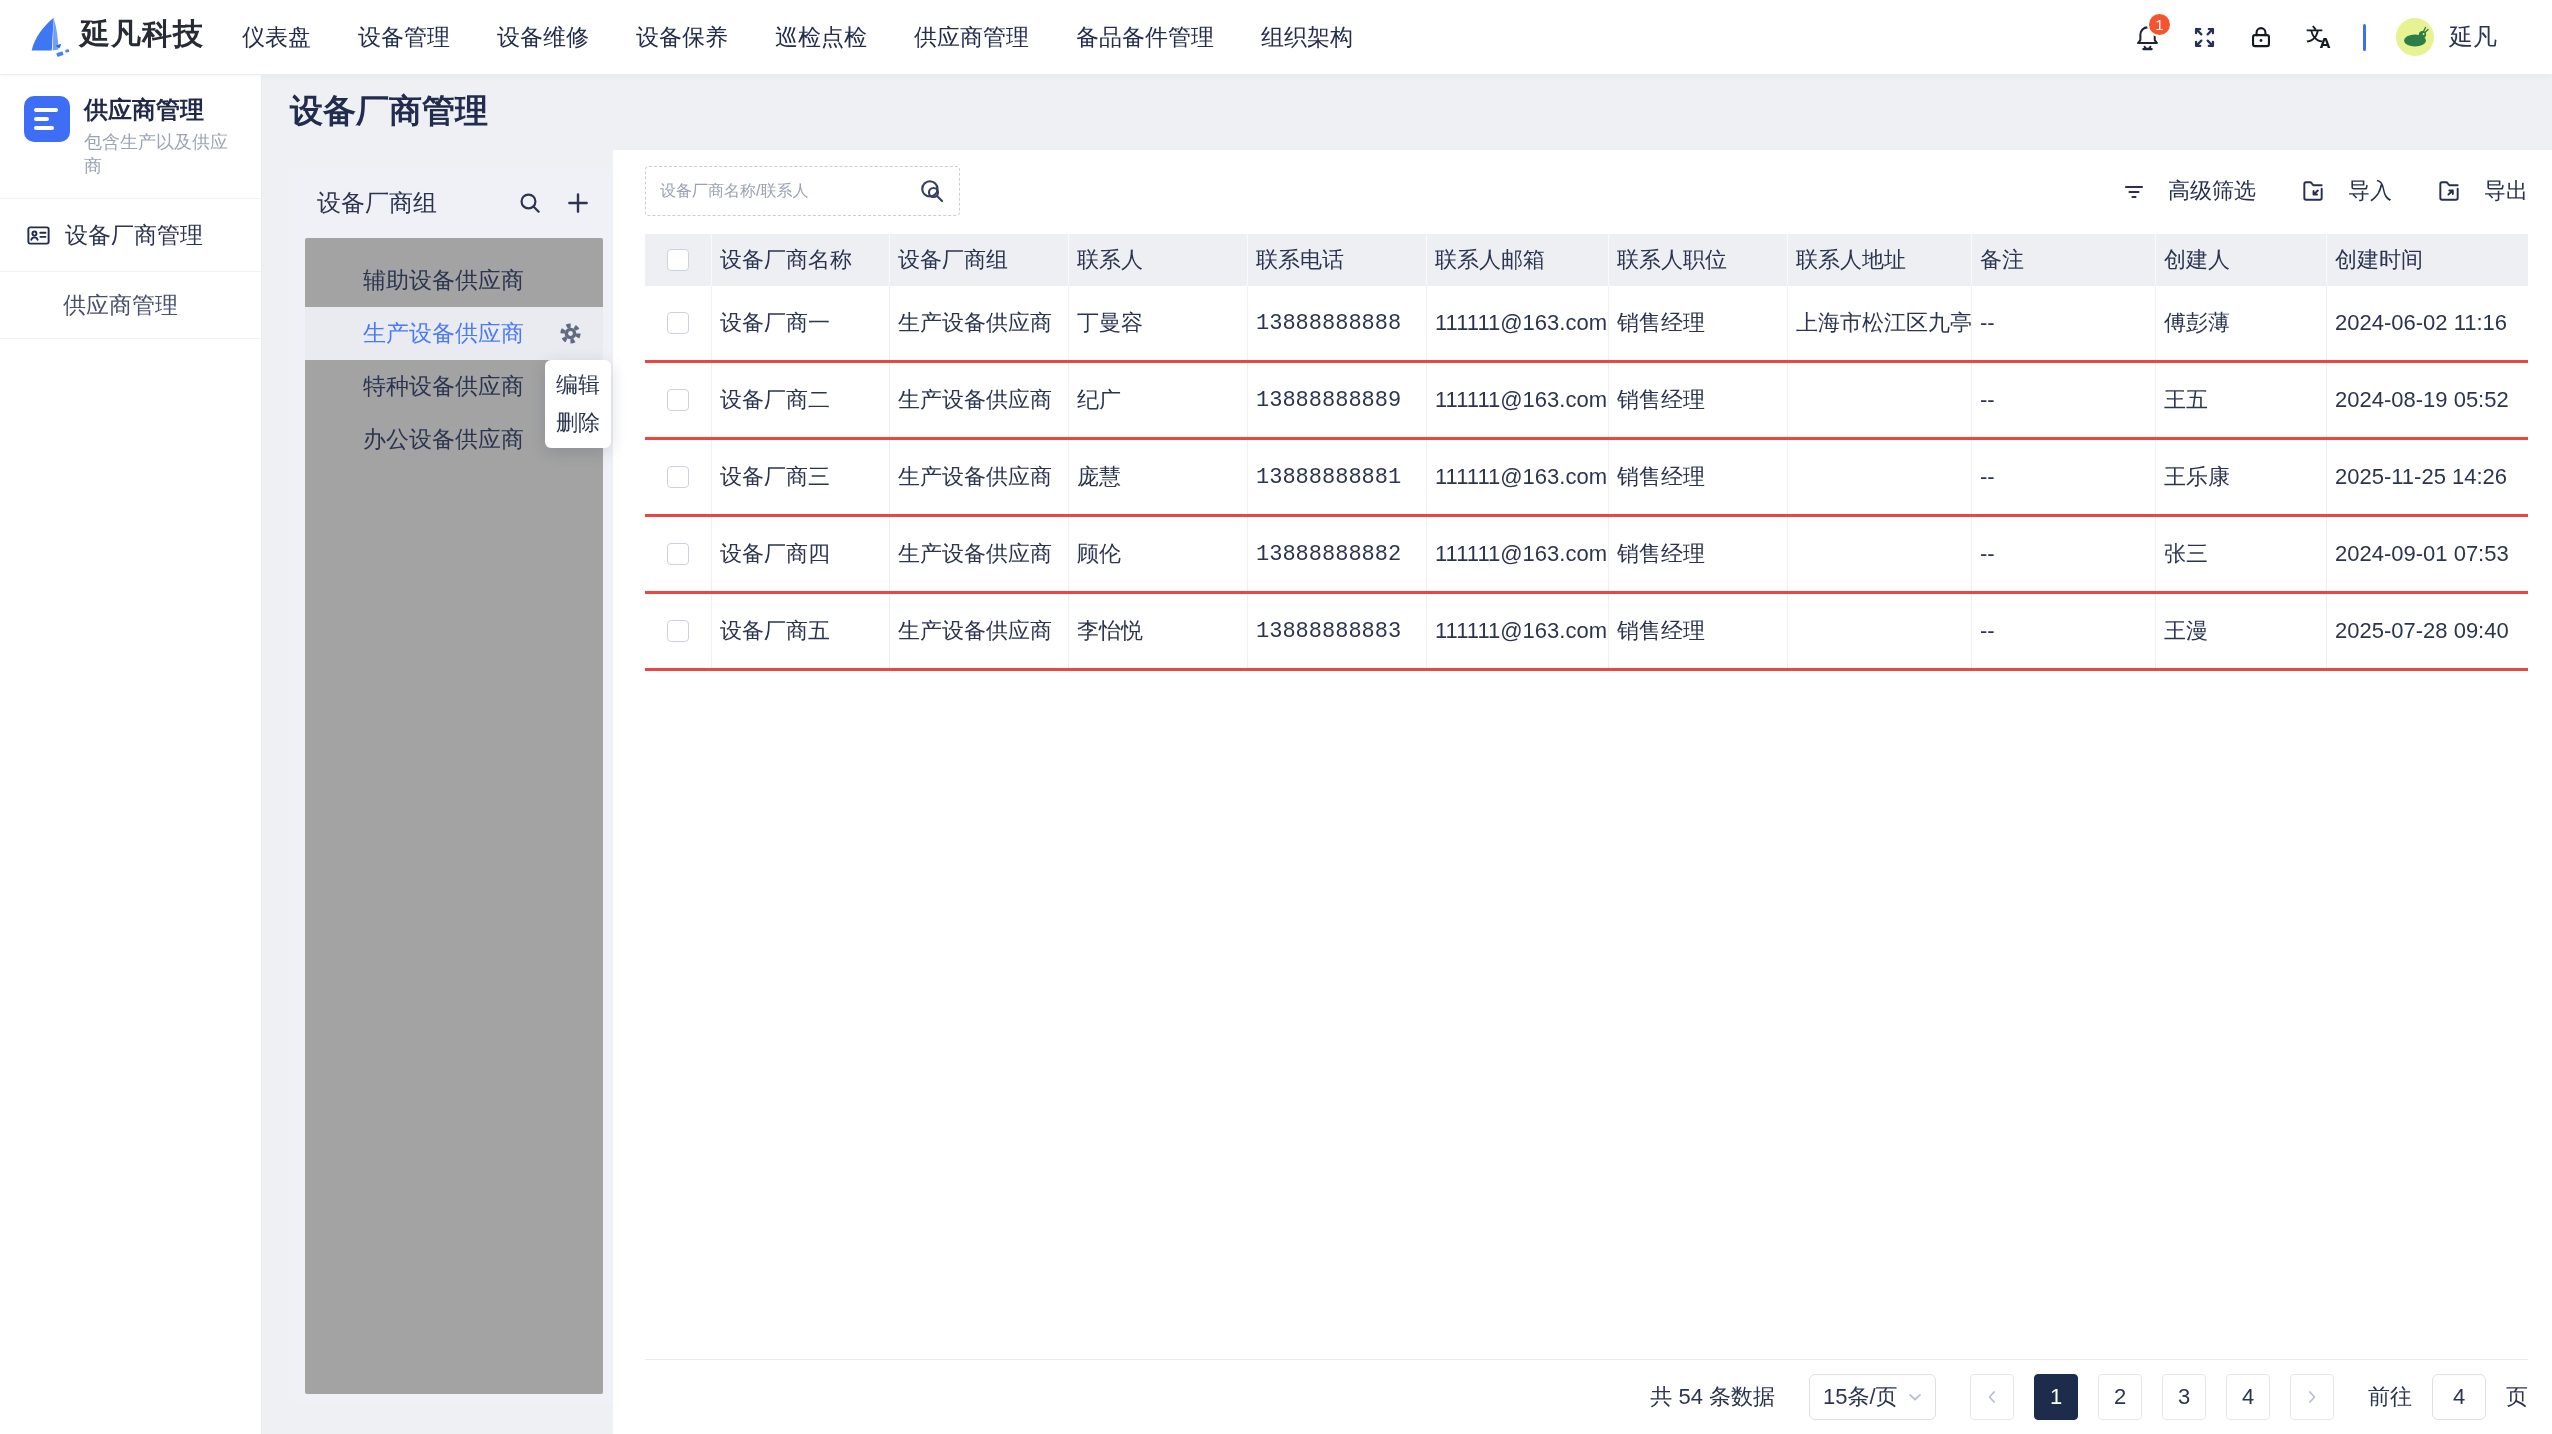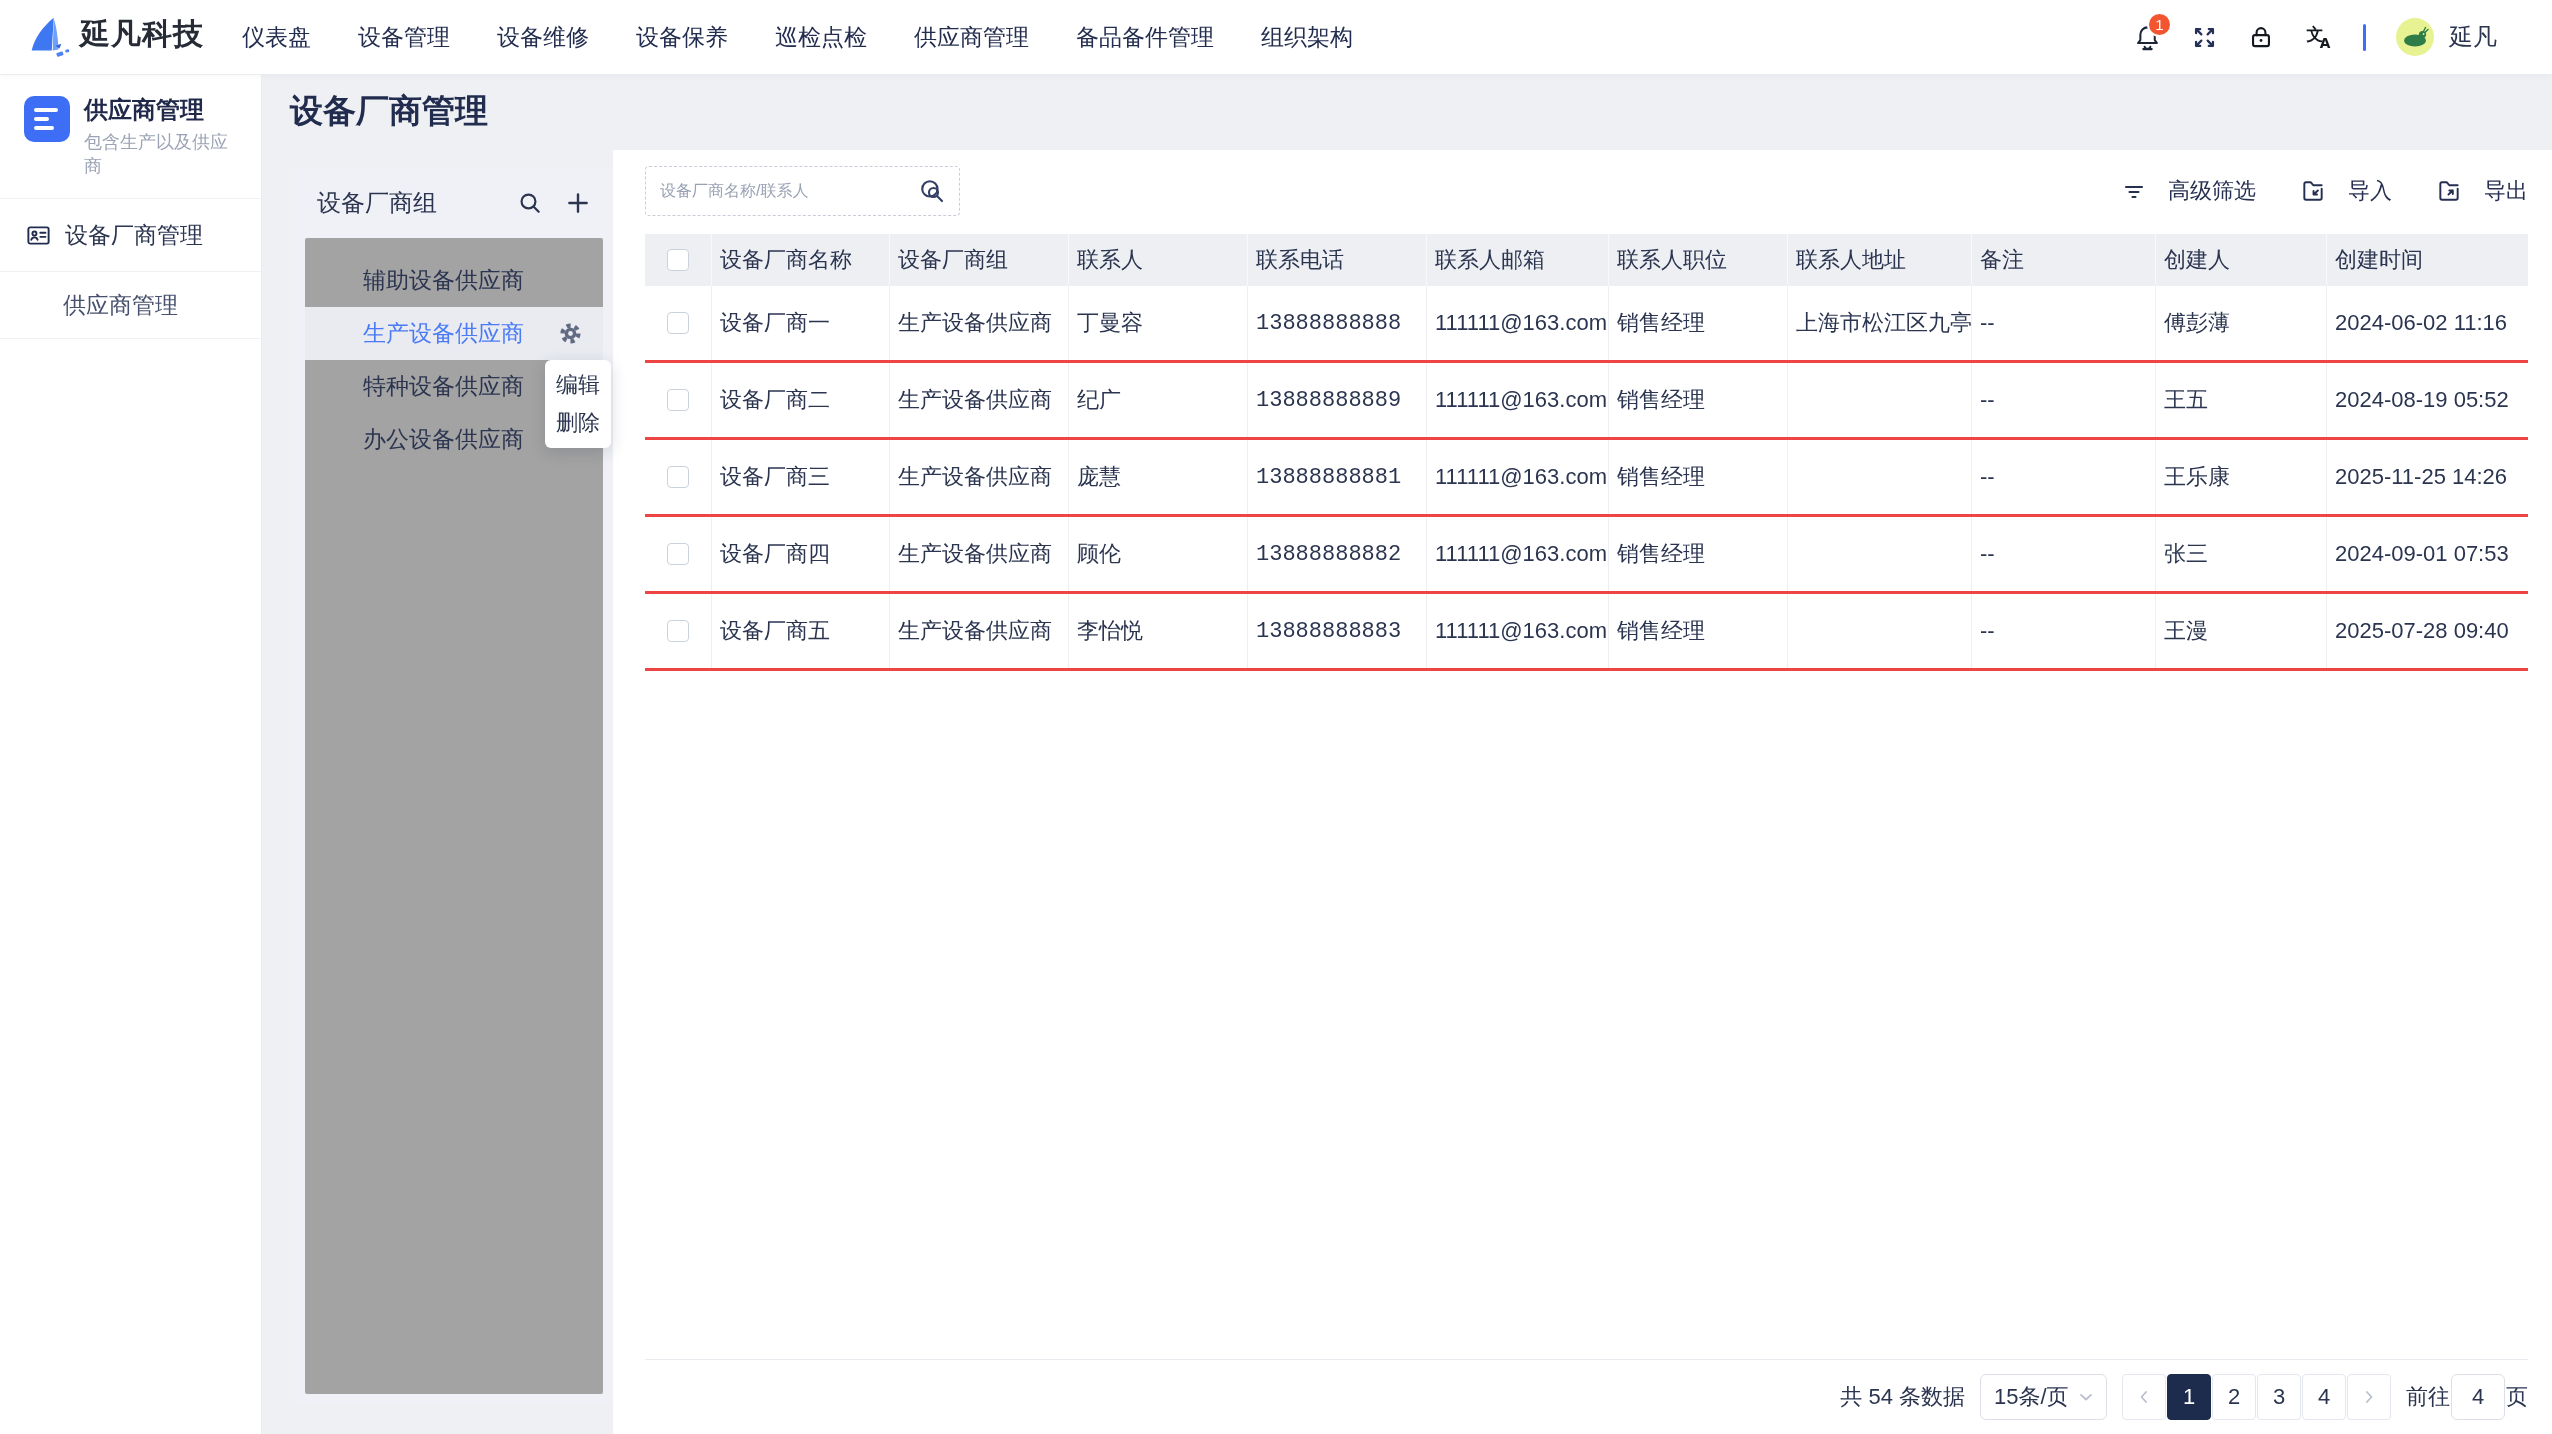--- a/index.html
+++ b/index.html
@@ -97,21 +97,21 @@
   .cell-check { justify-content:center; padding-left:0; }
   .checkbox { width:22px; height:22px; border:1px solid #ccd2dc; border-radius:4px; background:#fff; cursor:pointer; flex:none; }
   .c0 { width:67px; flex:none; } .c1 { width:178px; flex:none; } .c2 { width:179px; flex:none; }
   .c3 { width:179px; flex:none; } .c4 { width:179px; flex:none;font-family:Liberation Mono, monospace; } .c5 { width:182px; flex:none; }
   .c6 { width:179px; flex:none; } .c7 { width:184px; flex:none; } .c8 { width:184px; flex:none; }
   .c9 { width:171px; flex:none; } .c10 { flex:1; min-width:0; }
 
   
   .pagination {
     margin-top:auto; border-top:1px solid #e8ebef; height:75px; flex:none;
-    display:flex; align-items:center; justify-content:flex-end; gap:1px; font-size:22px; color:#2b3550;
+    display:flex; align-items:center; justify-content:flex-end; gap:20px; font-size:22px; color:#2b3550;
   }
   .pg-total { margin-right:14px; }
   .page-select {
     width:127px; height:46px; border:1px solid #dcdfe6; border-radius:6px; background:#fff;
     display:flex; align-items:center; justify-content:space-between; padding:0 10px 0 13px; cursor:pointer; margin-right:14px;
   }
   .page-btn {
     width:44px; height:46px; border:1px solid #e4e7ed; border-radius:4px; background:#fff;
     display:flex; align-items:center; justify-content:center; font-size:22px; color:#2b3550; cursor:pointer;
   }

